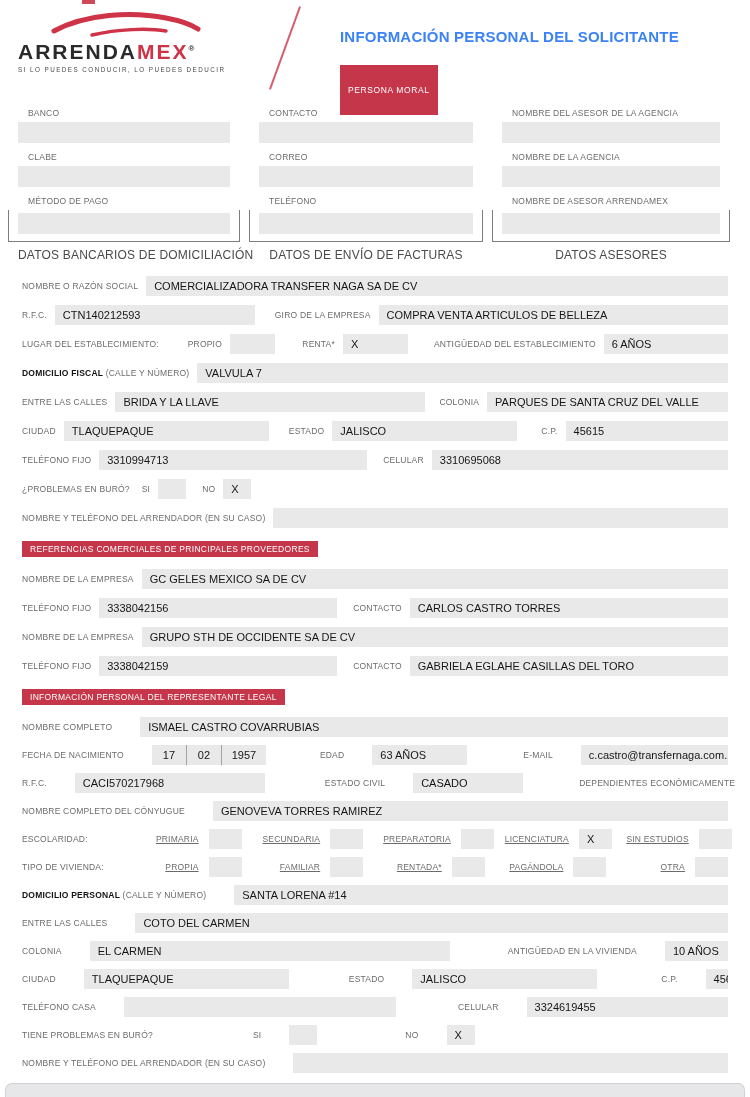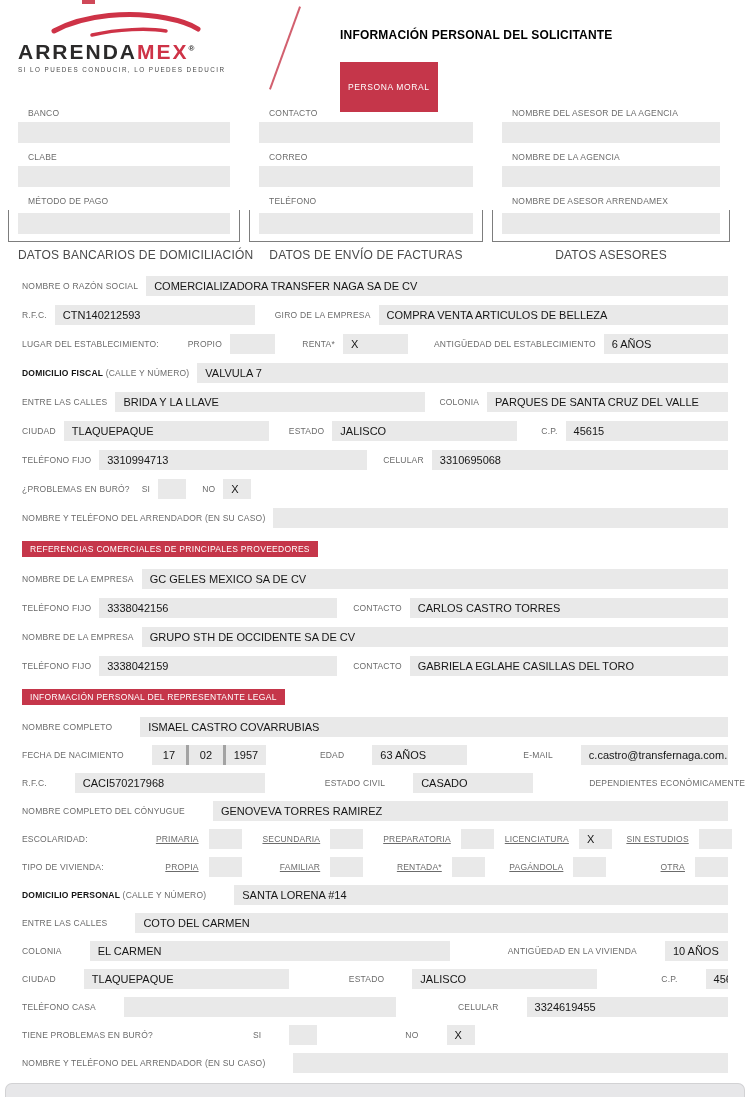--- a/index.html
+++ b/index.html
@@ -11,21 +11,21 @@
   .header{position:relative;height:100px;}
   .mark-speck{position:absolute;left:82px;top:0;width:13px;height:4px;background:#cf4858;}
   .logo{position:absolute;left:18px;top:9px;width:230px;}
   .logo-car{display:block;margin-left:22px;}
   .wordmark{font-size:21px;font-weight:bold;letter-spacing:2px;color:#2b2a2a;line-height:1;margin-top:2px;white-space:nowrap;}
   .wordmark .red{color:#ce3347;}
   .wordmark sup{font-size:8px;letter-spacing:0;}
   .tagline{font-size:6.3px;letter-spacing:1.45px;color:#4a4a4a;margin-top:4px;white-space:nowrap;}
   .diag{position:absolute;left:284px;top:4px;width:2px;height:88px;background:#d2606f;transform:rotate(20deg);}
   .titleblock{position:absolute;left:340px;top:28px;}
-  .doc-title{color:#000000;font-weight:bold;font-size:12px;letter-spacing:.2px;}
+  .doc-title{color:#3b82f6;font-weight:bold;font-size:15px;letter-spacing:.2px;}
   .badge{display:inline-block;background:#c5364a;color:#fff;font-size:8.5px;letter-spacing:.6px;padding:20px 8px;margin-top:20px;}
   
   .topcols{display:flex;padding:0 18px;gap:29px;margin-top:8px;}
   .tgroup{flex:none;}
   .tlbl{font-size:8.5px;color:#6b6b6b;letter-spacing:.2px;padding-left:10px;margin-bottom:4px;white-space:nowrap;}
   .tbox{background:#e9e9e9;height:21px;}
   .tfld{margin-bottom:9px;}
   .bracket{border:1px solid #7d7d7d;border-top:none;padding:3px 9px 7px;margin:0 -10px;}
   .caption{font-size:12px;color:#4a4a4a;text-align:center;margin-top:6px;letter-spacing:.2px;white-space:nowrap;}
   
@@ -38,21 +38,21 @@
   .tr{text-align:right;}
   .box{background:#e9e9e9;height:20px;display:flex;align-items:center;padding:0 8px;font-size:11px;color:#161616;white-space:nowrap;overflow:hidden;flex:none;box-sizing:border-box;}
   .fill{flex:1 1 auto;}
   .sp{flex:none;}
   .chk{width:28px;justify-content:flex-start;}
   .opt{flex:1 1 0;display:flex;align-items:center;min-width:0;}
   .opt .lbl{flex:1 1 auto;text-align:right;margin-right:10px;text-decoration:underline;}
   .opt .box{width:33px;}
   .datebox{background:#e9e9e9;height:20px;display:flex;align-items:stretch;flex:none;}
   .datecell{display:flex;align-items:center;justify-content:center;font-size:11px;color:#161616;}
-  .datecell + .datecell{border-left:3px solid #a3a3a3;}
+  .datecell + .datecell{border-left:1px solid #a3a3a3;}
   .secbadge{display:inline-block;background:#c5364a;color:#fff;font-size:8.5px;letter-spacing:.3px;padding:3px 8px;margin:4px 0 12px 22px;white-space:nowrap;}
   
   .footerbar{position:absolute;bottom:0;left:5px;right:5px;height:13px;background:#e7e7e9;border:1px solid #d2d2d4;border-bottom:none;border-radius:7px 7px 0 0;}
 </style>
 </head>
 <body>
 
 
 
 
@@ -235,21 +235,21 @@
     <div class="box" style="width:95px">63 AÑOS</div>
     <span class="sp" style="width:16px"></span>
     <span class="lbl">E-MAIL</span>
     <div class="box fill">c.castro@transfernaga.com.mx</div>
   </div>
   <div class="row">
     <span class="lbl">R.F.C.</span>
     <div class="box" style="width:190px">CACI570217968</div>
     <span class="sp" style="width:20px"></span>
     <span class="lbl">ESTADO CIVIL</span>
-    <div class="box" style="width:120px">CASADO</div>
+    <div class="box" style="width:110px">CASADO</div>
     <span class="sp" style="width:16px"></span>
     <span class="lbl">DEPENDIENTES ECONÓMICAMENTE</span>
     <div class="box fill">1</div>
   </div>
   <div class="row">
     <span class="lbl">NOMBRE COMPLETO DEL CÓNYUGUE</span>
     <div class="box fill">GENOVEVA TORRES RAMIREZ</div>
   </div>
   <div class="row">
     <span class="lbl" style="width:90px">ESCOLARIDAD:</span>

